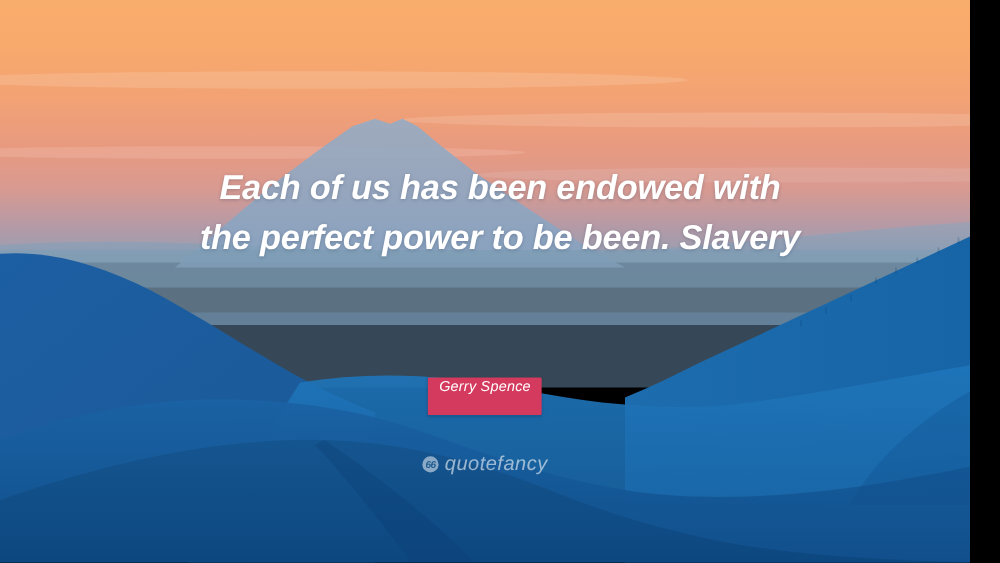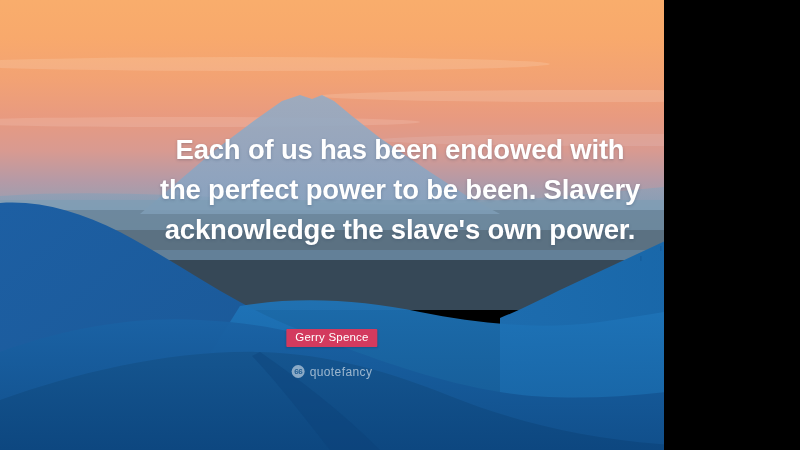--- a/index.html
+++ b/index.html
@@ -2,25 +2,26 @@
 <html><head>
 <meta charset="utf-8">
 <style>
   html, body {
     margin: 0;
     padding: 0;
     background: #000;
   }
   #stage {
     position: relative;
-    width: 664px;
+    width: 776px;
     height: 450px;
     overflow: hidden;
     font-family: "Liberation Sans", sans-serif;
     user-select: none;
+    font-style: italic;
   }
   #scenery {
     position: absolute;
     inset: 0;
     width: 800px;
     height: 450px;
   }
   #content {
     position: absolute;
     inset: 0;
@@ -48,25 +49,24 @@
   #author-badge {
     position: absolute;
     top: 302px;
     left: 50%;
     transform: translateX(-50%);
     background: #d33a5e;
     color: #ffffff;
     font-size: 11.5px;
     font-weight: normal;
     letter-spacing: 0.2px;
-    padding: 3px 9px 4px 9px;
+    padding: 3px 9px 16px 9px;
     border-radius: 1px;
     line-height: 11px;
     box-shadow: 0 1px 2px rgba(20,40,70,0.25);
-    margin-top: 27px;
   }
   #watermark {
     position: absolute;
     top: 365px;
     left: 50%;
     transform: translateX(-50%);
     display: flex;
     align-items: center;
     gap: 5px;
     opacity: 0.62;
@@ -79,21 +79,21 @@
     display: flex;
     align-items: center;
     justify-content: center;
     font-size: 8px;
     font-weight: bold;
     color: #2a6496;
     line-height: 1;
     letter-spacing: -0.5px;
   }
   #watermark-text {
-    font-size: 12px;
+    font-size: 16px;
     color: rgba(255,255,255,0.92);
     letter-spacing: 0.4px;
     line-height: 12px;
     text-align: center;
   }
 </style>
 </head>
 <body>
 
 <div id="stage">
@@ -184,21 +184,20 @@
       <rect x="660" y="246" width="1.6" height="5"></rect>
       <rect x="680" y="236" width="1.6" height="5"></rect>
     </g>
   </svg>
 
   <div id="content">
 
     <div id="quote-block">
       <span class="quote-line">Each of us has been endowed with</span>
       <span class="quote-line">the perfect power to be been. Slavery</span>
-      <span class="quote-line">acknowledge the slave's own power.</span>
     </div>
 
     <div id="author-badge">Gerry Spence</div>
 
     <div id="watermark">
       <span id="watermark-mark">66</span>
       <span id="watermark-text">quotefancy</span>
     </div>
 
   </div>

